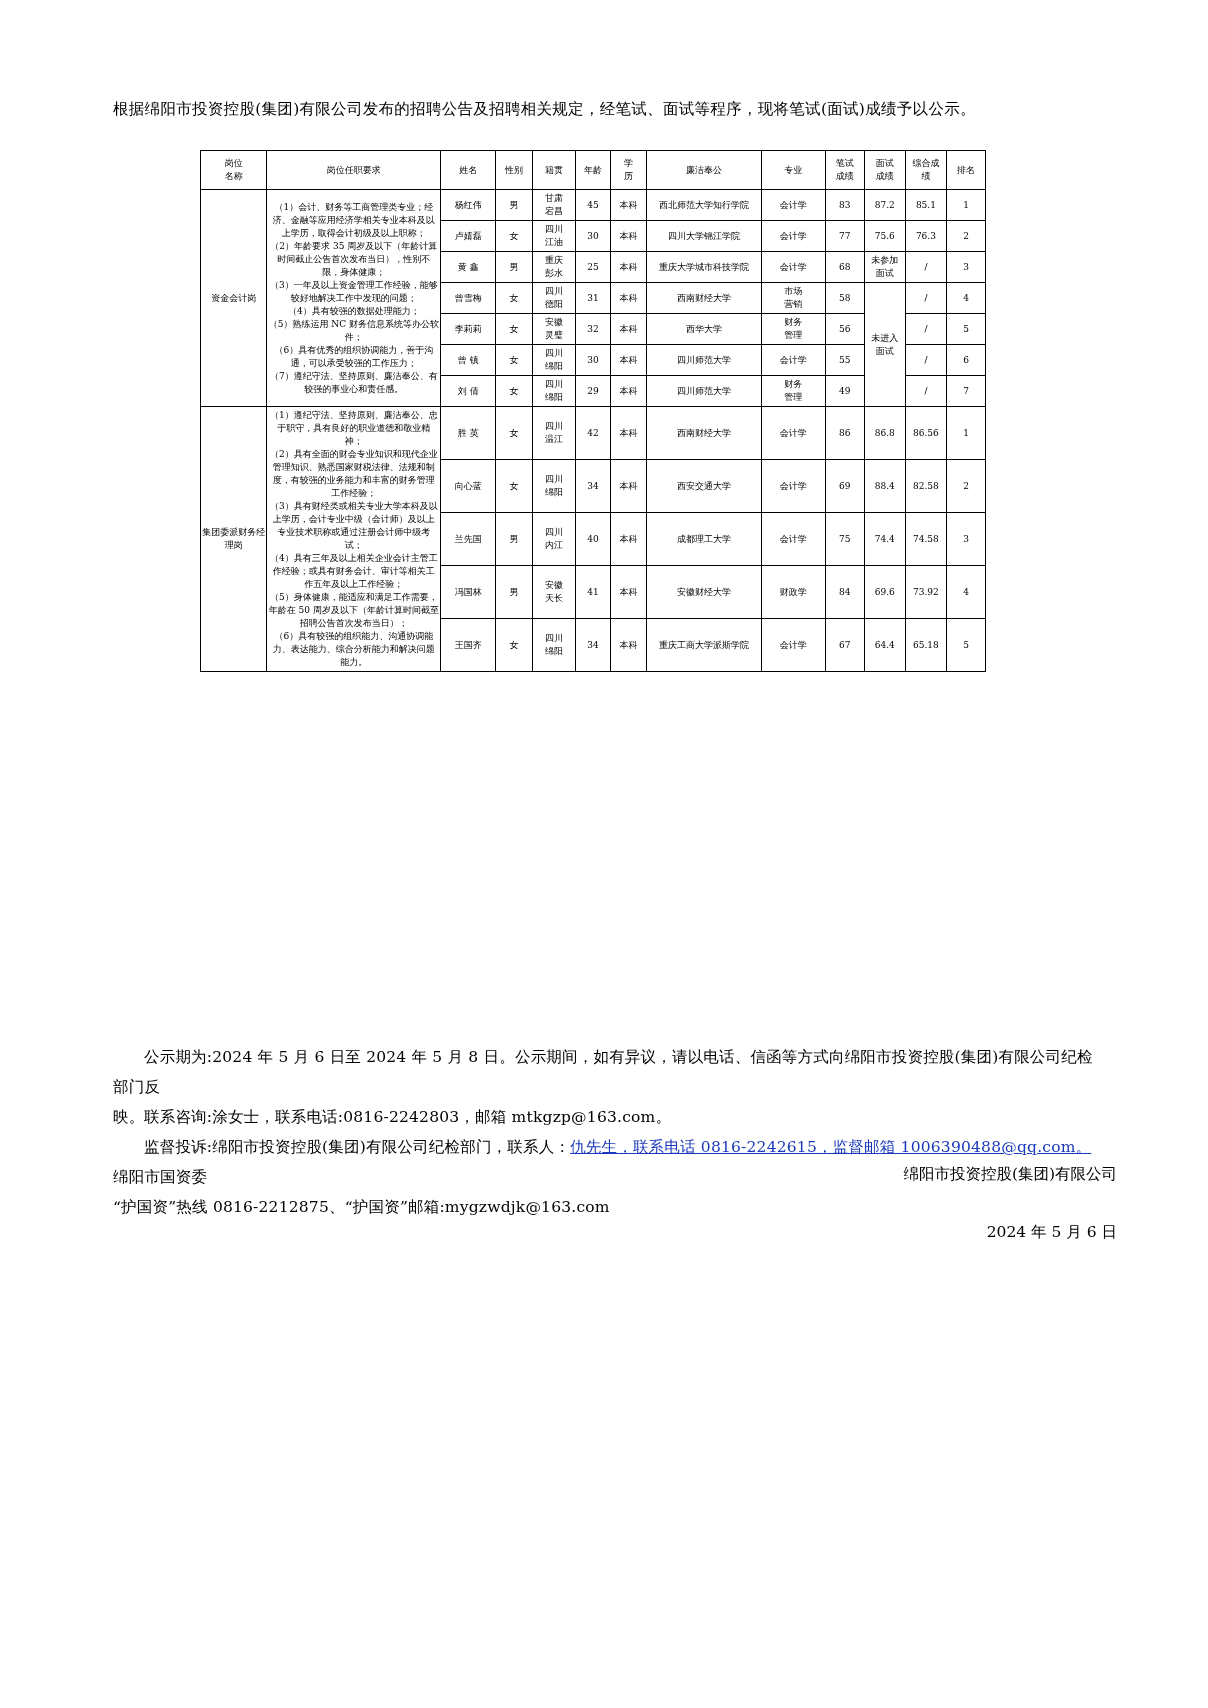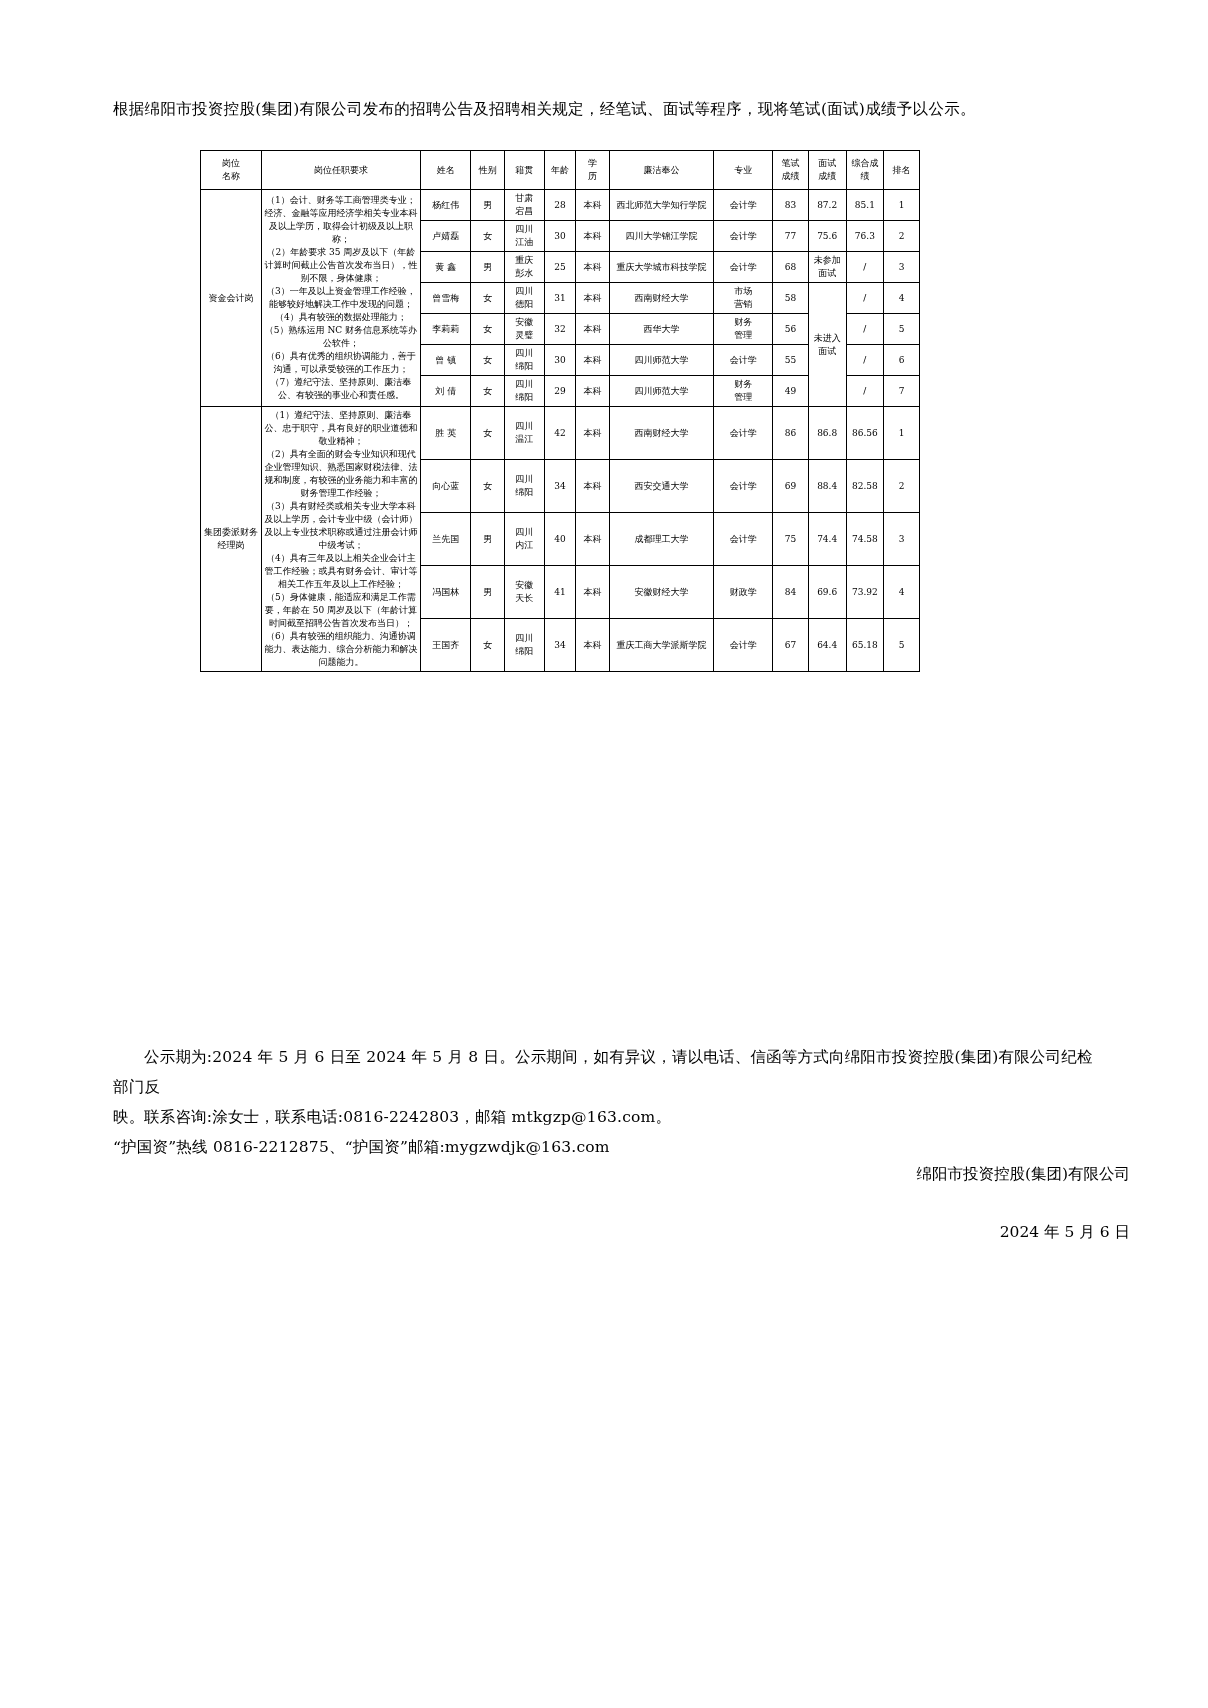--- a/index.html
+++ b/index.html
@@ -26,21 +26,21 @@
     top: 96px;
     width: 990px;
     font-size: 15.5px;
     line-height: 26px;
     letter-spacing: 0.3px;
   }
   table.main {
     position: absolute;
     left: 200px;
     top: 150px;
-    width: 720px;
+    width: 786px;
     border-collapse: collapse;
     table-layout: fixed;
   }
   table.main th, table.main td {
     border: 1px solid #000000;
     font-size: 9px;
     line-height: 13px;
     text-align: center;
     vertical-align: middle;
     padding: 2px 1px;
@@ -85,21 +85,21 @@
     letter-spacing: 0.2px;
     margin-top: 39px;
   }
   .indent { text-indent: 31px; }
   .link {
     color: #1c39bb;
     text-decoration: underline;
   }
   .sig {
     position: absolute;
-    right: 92px;
+    right: 105px;
     text-align: right;
     font-size: 15.5px;
     line-height: 30px;
   }
 </style>
 </head>
 <body>
 
 <div class="page">
 
@@ -153,21 +153,21 @@
         <th>排名</th>
       </tr>
     </thead>
     <tbody id="table-body">
         <tr>
           <td class="post" rowspan="7">资金会计岗</td>
           <td class="req" rowspan="7">（1）会计、财务等工商管理类专业；经济、金融等应用经济学相关专业本科及以上学历，取得会计初级及以上职称；<br>（2）年龄要求 35 周岁及以下（年龄计算时间截止公告首次发布当日），性别不限，身体健康；<br>（3）一年及以上资金管理工作经验，能够较好地解决工作中发现的问题；<br>（4）具有较强的数据处理能力；<br>（5）熟练运用 NC 财务信息系统等办公软件；<br>（6）具有优秀的组织协调能力，善于沟通，可以承受较强的工作压力；<br>（7）遵纪守法、坚持原则、廉洁奉公、有较强的事业心和责任感。</td>
           <td>杨红伟</td>
           <td>男</td>
           <td>甘肃<br>宕昌</td>
-          <td>28</td>
+          <td>45</td>
           <td>本科</td>
           <td>西北师范大学知行学院</td>
           <td>会计学</td>
           <td>83</td>
           <td>87.2</td>
           <td>85.1</td>
           <td>1</td>
         </tr>
         <tr>
           <td>卢婧磊</td>
@@ -317,19 +317,22 @@
   <div class="body-text" style="top:1003px;">
     <div class="indent">公示期为:2024 年 5 月 6 日至 2024 年 5 月 8 日。公示期间，如有异议，请以电话、信函等方式向绵阳市投资控股(集团)有限公司纪检部门反</div>
     <div>映。</div>
   </div>
 
   <div class="body-text" style="top:1063px;">
     <div class="indent">联系咨询:涂女士，联系电话:0816-2242803，邮箱 mtkgzp@163.com。</div>
   </div>
 
   <div class="body-text" style="top:1093px;">
+    <div class="indent">
+      <span>监督投诉:绵阳市投资控股(集团)有限公司纪检部门，联系人：</span><span class="link">仇先生，联系电话 0816-2242615，监督邮箱 1006390488@qq.com。</span><span>绵阳市国资委</span>
+    </div>
     <div>“护国资”热线 0816-2212875、“护国资”邮箱:mygzwdjk@163.com</div>
   </div>
 
   <div class="sig" style="top:1159px;">绵阳市投资控股(集团)有限公司</div>
   <div class="sig" style="top:1189px;margin-top:28px;">2024 年 5 月 6 日</div>
 
 </div>
 
 </body></html>

